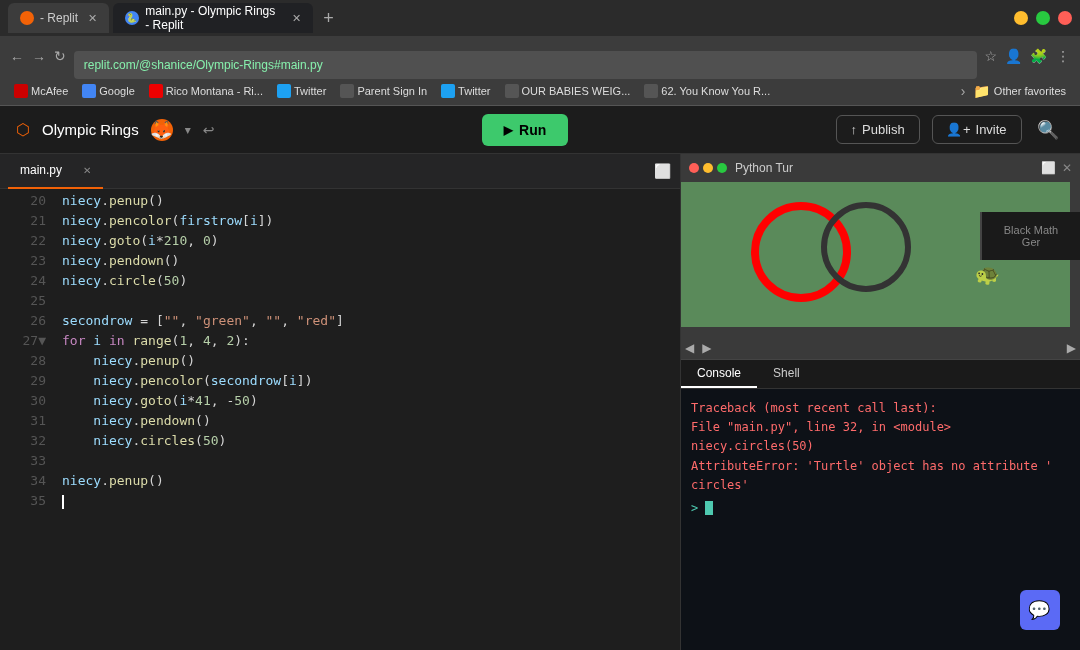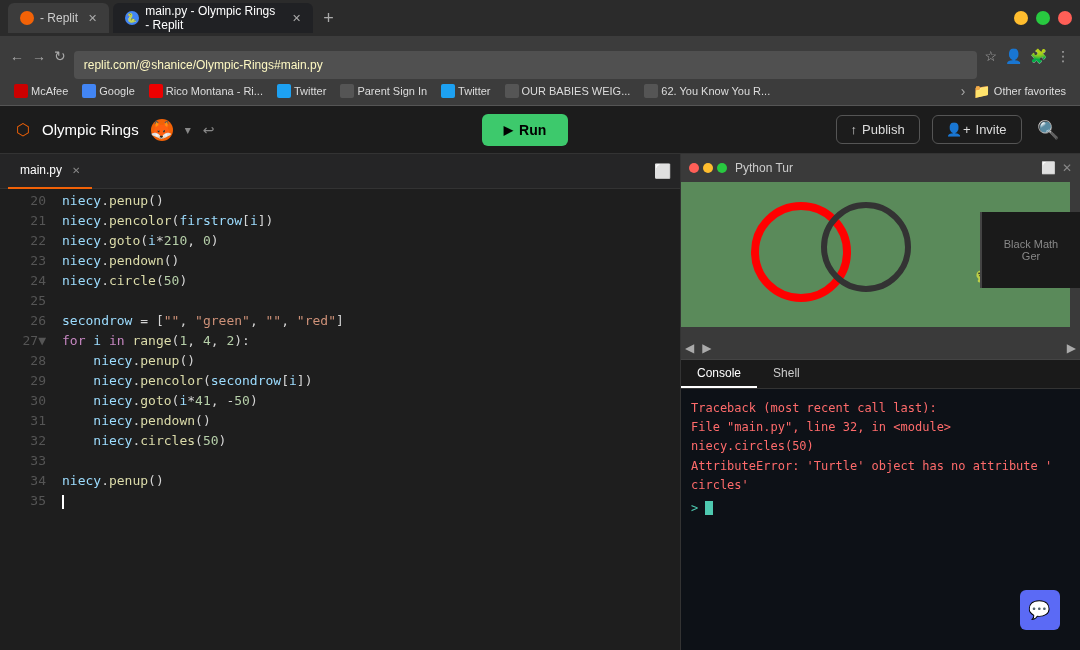--- a/index.html
+++ b/index.html
@@ -18,21 +18,21 @@
     .tab-close { margin-left: 4px; color: #aaa; font-size: 11px; cursor: pointer; }
     .tab-new { background: none; border: none; color: #aaa; font-size: 18px; cursor: pointer; padding: 0 6px; }
     .window-controls { margin-left: auto; display: flex; gap: 8px; align-items: center; }
     .win-btn { width: 14px; height: 14px; border-radius: 50%; display: inline-block; cursor: pointer; font-size: 10px; display: flex; align-items: center; justify-content: center; color: transparent; }
     .win-min { background: #ffbd2e; }
     .win-max { background: #28c940; }
     .win-close { background: #ff5f57; }
 
     
     .address-bar { background: #3c3c3c; height: 40px; display: flex; align-items: center; padding: 0 10px; gap: 8px; }
-    .address-input { flex: 1; background: #505050; border: none; border-radius: 4px; color: #fef9c3; padding: 4px 10px; font-size: 12px; height: 28px; outline: none; margin-top: 17px; }
+    .address-input { flex: 1; background: #505050; border: none; border-radius: 4px; color: #86efac; padding: 4px 10px; font-size: 12px; height: 28px; outline: none; margin-top: 17px; }
     .addr-icon { color: #aaa; font-size: 14px; cursor: pointer; }
 
     
     .bookmarks-bar { background: #3c3c3c; height: 30px; display: flex; align-items: center; padding: 0 8px; gap: 2px; border-bottom: 1px solid #555; overflow: hidden; }
     .bookmark { display: flex; align-items: center; gap: 3px; padding: 2px 6px; border-radius: 3px; cursor: pointer; color: #ddd; font-size: 11px; white-space: nowrap; }
     .bk-icon { width: 14px; height: 14px; flex-shrink: 0; border-radius: 2px; display: inline-block; }
     .bk-more { margin-left: auto; color: #aaa; cursor: pointer; font-size: 14px; }
 
     
     .replit-app { display: flex; flex-direction: column; background: #1e1e1e; height: calc(650px - 106px); }
@@ -49,21 +49,21 @@
     .invite-button { background: none; border: 1px solid #555; color: #ddd; padding: 6px 14px; border-radius: 6px; cursor: pointer; font-size: 13px; display: flex; align-items: center; gap: 5px; }
     .search-icon-btn { background: none; border: none; color: #aaa; font-size: 18px; cursor: pointer; padding: 4px; }
     .undo-btn { background: none; border: none; color: #888; font-size: 14px; cursor: pointer; }
 
     
     .main-content { display: flex; flex: 1; overflow: hidden; }
 
     
     .code-editor { flex: 1; background: #1e1e1e; display: flex; flex-direction: column; overflow: hidden; }
     .editor-tabs { background: #252526; height: 35px; display: flex; align-items: center; border-bottom: 1px solid #333; padding: 0 8px; }
-    .editor-tab { display: flex; align-items: center; gap: 10px; padding: 0 12px; height: 35px; color: #ccc; font-size: 12px; cursor: pointer; border-bottom: 2px solid transparent; }
+    .editor-tab { display: flex; align-items: center; gap: 21px; padding: 0 12px; height: 35px; color: #ccc; font-size: 12px; cursor: pointer; border-bottom: 2px solid transparent; }
     .editor-tab.active { color: #fff; border-bottom-color: #f26207; }
     .editor-tab-close { color: #888; font-size: 10px; }
     .editor-maximize { margin-left: auto; color: #888; cursor: pointer; font-size: 14px; }
 
     
     .code-content { flex: 1; overflow-y: auto; padding: 4px 0; font-family: 'Consolas', 'Monaco', monospace; font-size: 13px; background: #1e1e1e; }
     .code-line { display: flex; min-height: 20px; padding: 0 14px; }
     .line-num { color: #555; width: 32px; text-align: right; margin-right: 16px; flex-shrink: 0; user-select: none; }
     .line-content { color: #d4d4d4; white-space: pre; }
 
@@ -104,21 +104,21 @@
     .console-tab { padding: 6px 16px; color: #ccc; font-size: 12px; cursor: pointer; border-bottom: 2px solid transparent; }
     .console-tab.active { color: #fff; border-bottom-color: #fff; }
     .console-content { flex: 1; padding: 10px; font-family: 'Consolas', monospace; font-size: 12px; overflow-y: auto; background: #0d1117; }
     .error-text { color: #ff6b6b; line-height: 1.6; }
     .prompt { color: #4ec9b0; margin-top: 6px; }
 
     
     .chat-bubble { position: absolute; bottom: 20px; right: 20px; width: 40px; height: 40px; background: #5b6af5; border-radius: 6px; display: flex; align-items: center; justify-content: center; cursor: pointer; color: white; font-size: 18px; }
 
     
-    .black-math-panel { position: absolute; right: 0; top: 106px; width: 100px; background: #1a1a1a; height: 76px; display: flex; align-items: center; justify-content: center; color: #888; font-size: 11px; text-align: center; padding: 16px; border-left: 2px solid #444; }
+    .black-math-panel { position: absolute; right: 0; top: 106px; width: 100px; background: #1a1a1a; height: 48px; display: flex; align-items: center; justify-content: center; color: #888; font-size: 11px; text-align: center; padding: 16px; border-left: 2px solid #444; }
 
     .cursor-blink { display: inline-block; width: 8px; height: 14px; background: #4ec9b0; vertical-align: middle; }
   </style>
 </head>
 <body>
 
 <div class="browser-chrome">
 
   <div class="tab-bar">
     <div class="tab">

